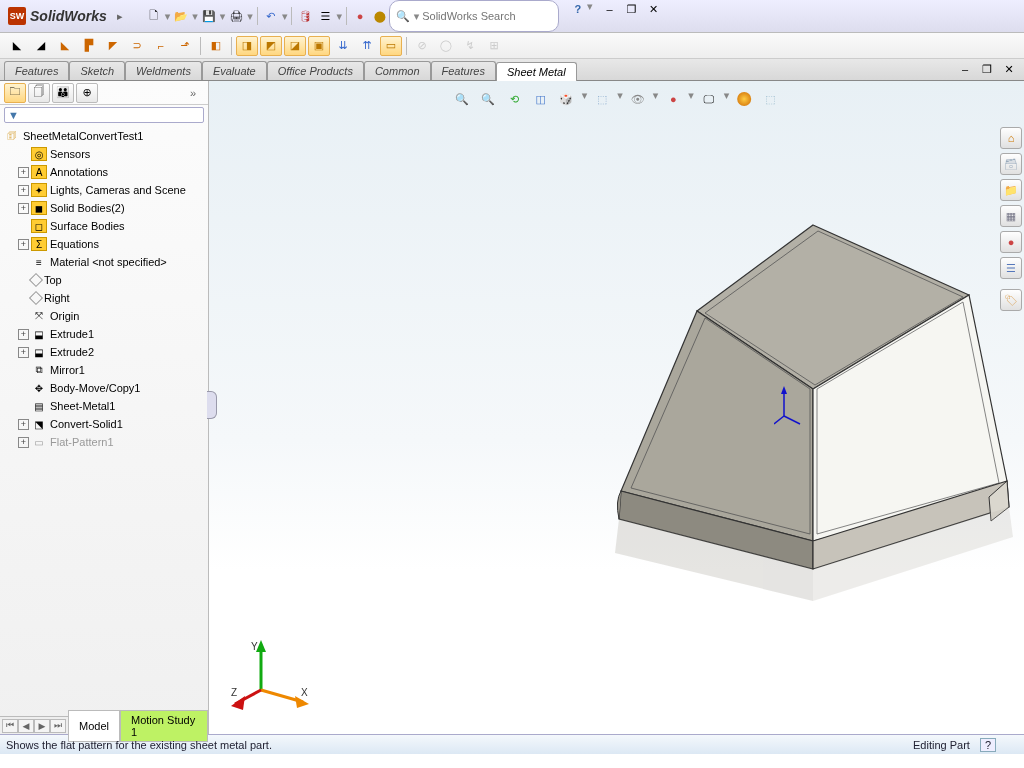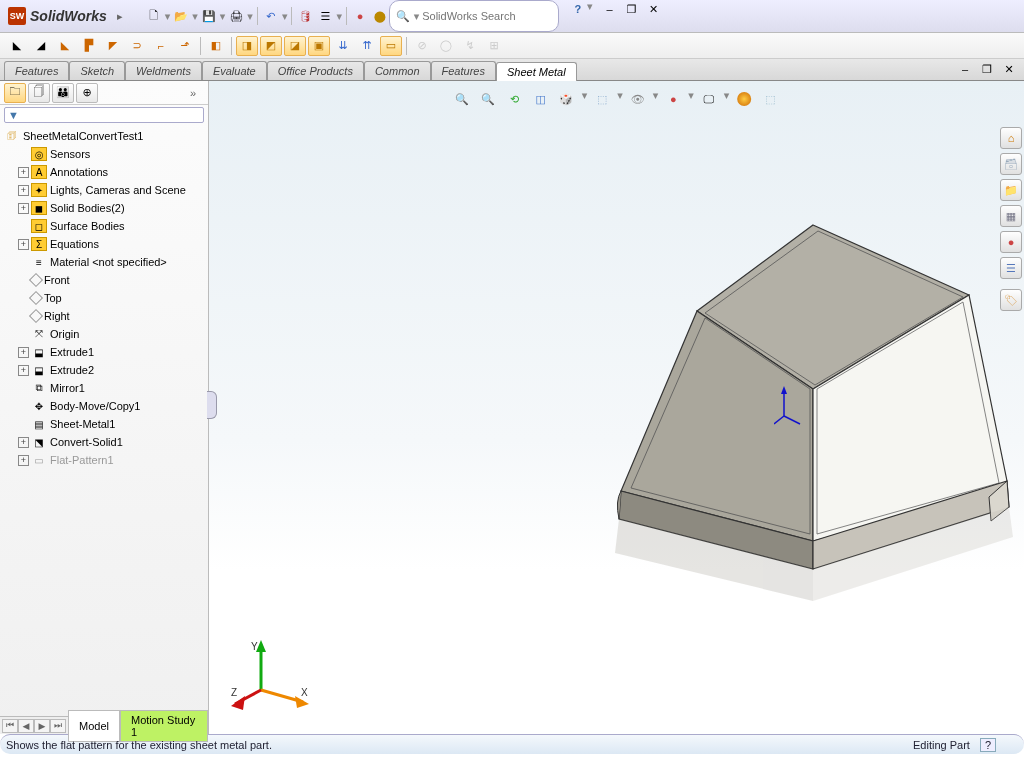--- a/index.html
+++ b/index.html
@@ -47,21 +47,21 @@
 .task-pane{position:absolute;right:2px;top:46px;display:flex;flex-direction:column;gap:4px;}
 .task-pane .tp{width:22px;height:22px;background:linear-gradient(#fefefe,#e0e0e0);border:1px solid #aaa;border-radius:3px;display:flex;align-items:center;justify-content:center;cursor:pointer;}
 .triad{position:absolute;left:22px;bottom:24px;width:80px;height:70px;}
 .origin-triad{position:absolute;left:565px;top:305px;width:30px;height:40px;}
 .model3d{position:absolute;left:380px;top:120px;width:440px;height:400px;}
 .bottom-area{height:18px;background:#eee;display:flex;align-items:center;border-top:1px solid #bbb;}
 .bt-nav{display:flex;gap:0;padding:0 2px;}
 .bt-nav .nb{width:16px;height:14px;background:#f4f4f4;border:1px solid #bbb;display:flex;align-items:center;justify-content:center;font-size:9px;color:#666;}
 .bt-tab{padding:0 10px;height:32px;background:#fff;border:1px solid #bbb;display:flex;align-items:center;}
 .bt-tab.inactive{background:#bef264;}
-.status{height:20px;background:linear-gradient(#f4f8fc,#dce8f4);border-top:1px solid #aac;display:flex;align-items:center;padding:0 6px;color:#223;border-radius:10px;}
+.status{height:20px;background:linear-gradient(#f4f8fc,#dce8f4);border-top:1px solid #aac;display:flex;align-items:center;padding:0 6px;color:#223;}
 .status .right{margin-left:auto;display:flex;align-items:center;gap:10px;}
 svg{display:block;}
 .flyout{position:absolute;left:-2px;top:310px;width:10px;height:28px;background:#dde;border:1px solid #99a;border-left:none;border-radius:0 6px 6px 0;}
 </style>
 </head>
 <body>
 
 <div class="titlebar">
   <div class="logo">
     <span class="cube">SW</span>
@@ -236,25 +236,20 @@
             <span>Equations</span>
           </div>
           <div class="tree-item l2">
             <span class="noexp"></span>
             <span class="ticon ">≡</span>
             <span>Material &lt;not specified&gt;</span>
           </div>
           <div class="tree-item l2">
             <span class="noexp"></span>
             <span class="ticon gray"></span>
-            <span>Front</span>
-          </div>
-          <div class="tree-item l2">
-            <span class="noexp"></span>
-            <span class="ticon gray"></span>
             <span>Top</span>
           </div>
           <div class="tree-item l2">
             <span class="noexp"></span>
             <span class="ticon gray"></span>
             <span>Right</span>
           </div>
           <div class="tree-item l2">
             <span class="noexp"></span>
             <span class="ticon ">⤧</span>

